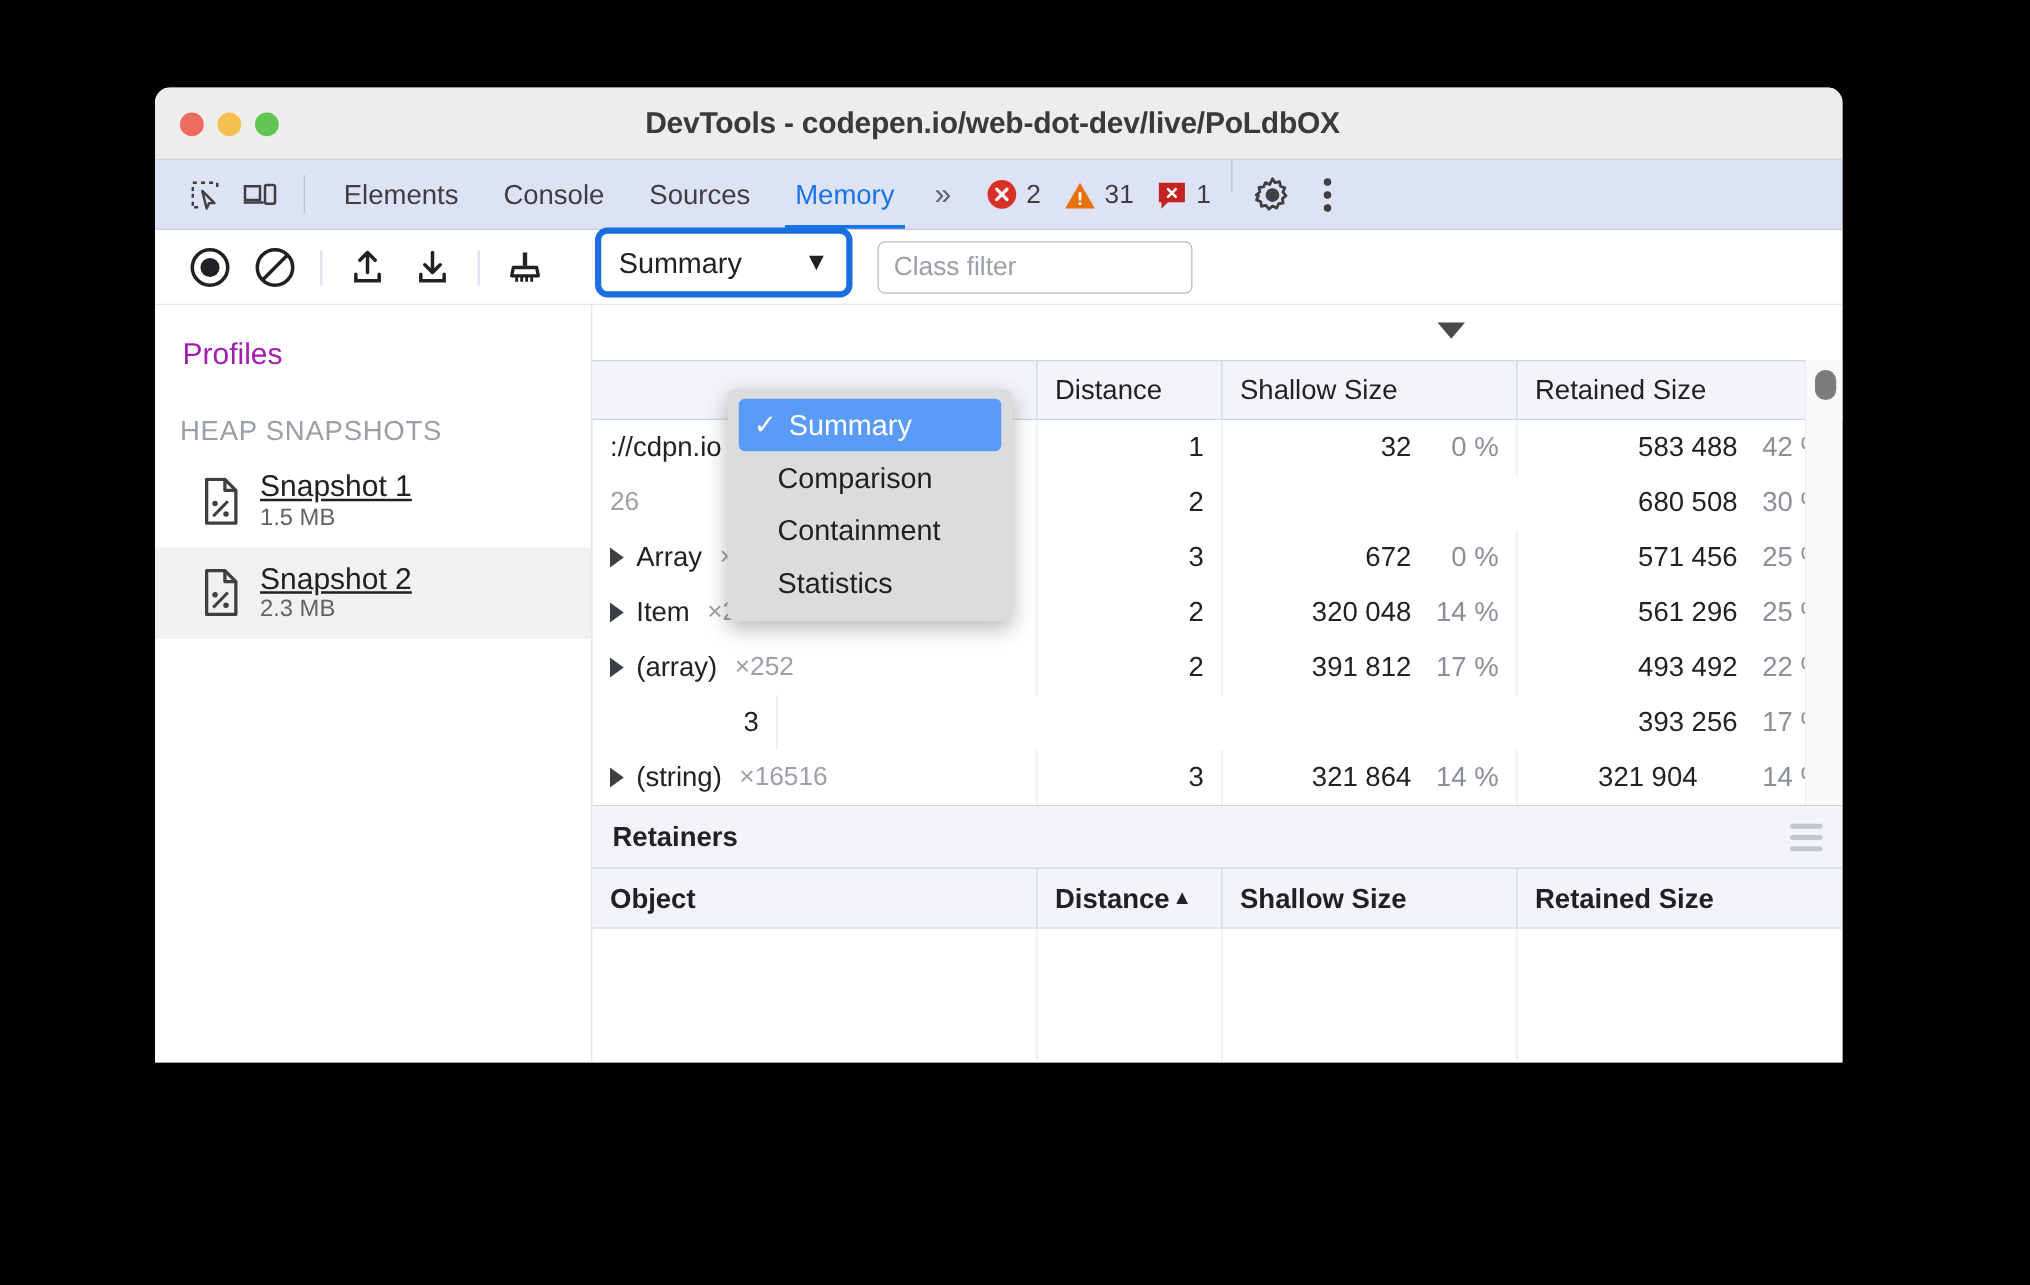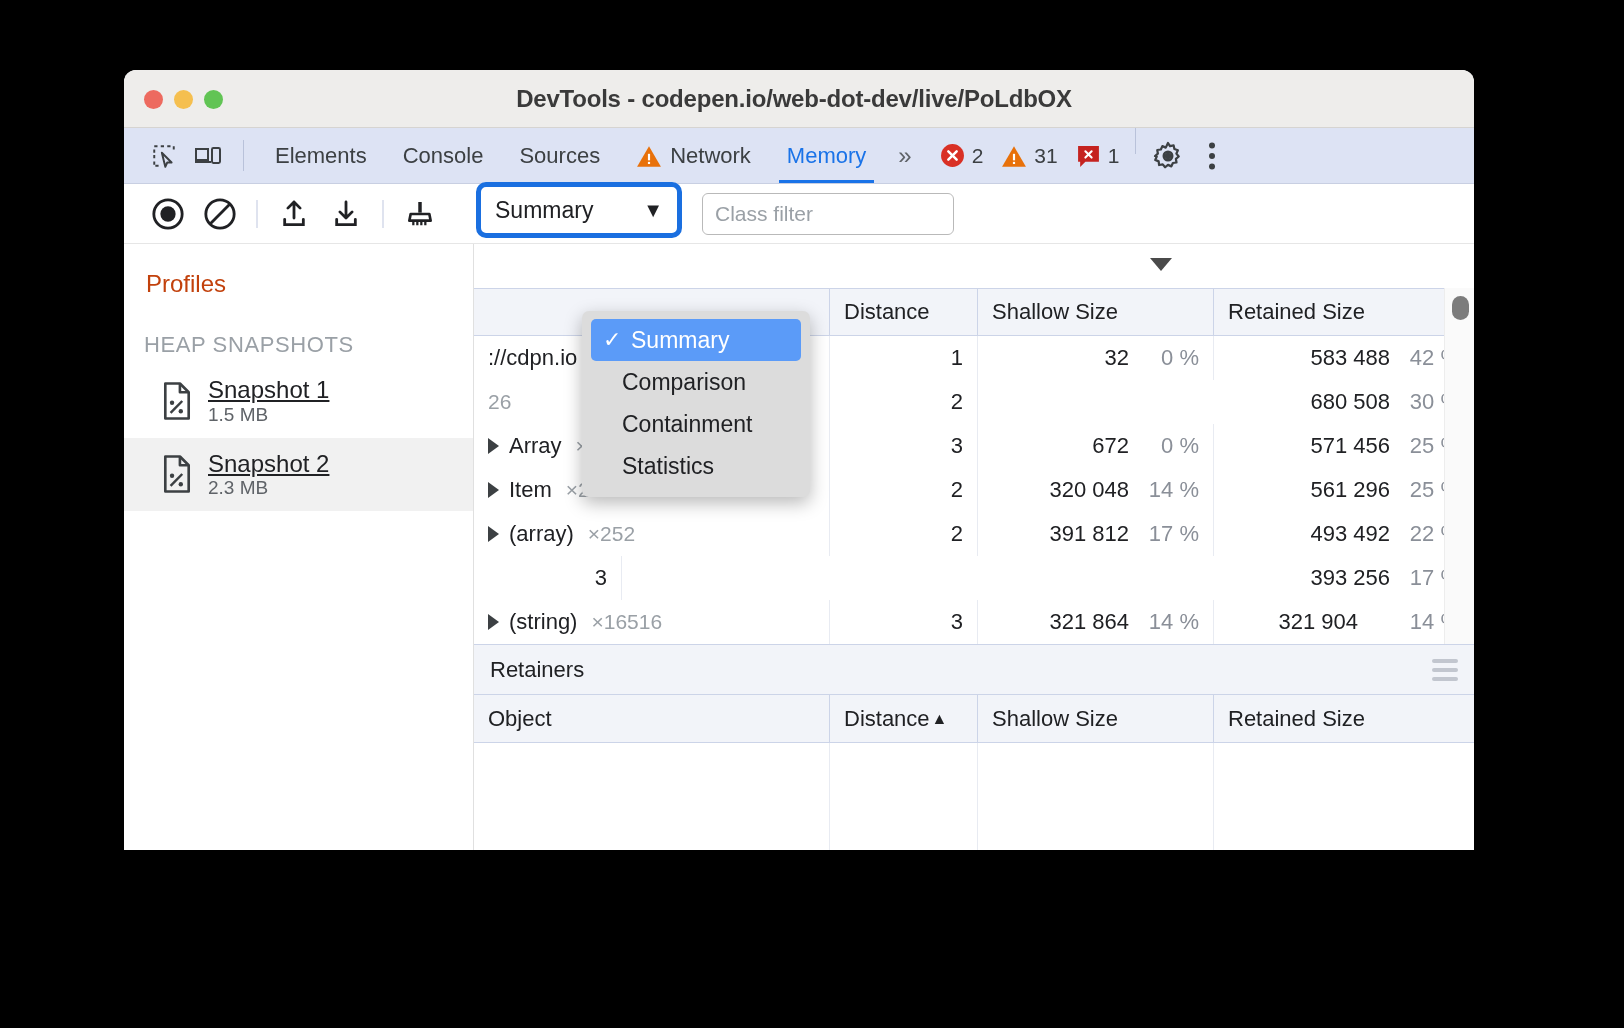--- a/index.html
+++ b/index.html
@@ -134,21 +134,21 @@
 
   
   #body-split { display: flex; height: calc(780px - 58px - 56px - 60px); }
 
   
   #sidebar {
     width: 350px; background: #ffffff;
     border-right: 1px solid #e0e0e0;
     padding-top: 14px;
   }
-  #profiles-title { font-size: 24px; color: #c2410c; padding: 12px 0 0 22px; }
+  #profiles-title { font-size: 24px; color: #a21caf; padding: 12px 0 0 22px; }
   #heap-header {
     font-size: 22px; color: #9aa0a6; letter-spacing: 0.6px;
     padding: 34px 0 6px 20px;
   }
   .snap-row {
     display: flex; align-items: center; gap: 14px;
     padding: 12px 0 12px 36px; cursor: pointer;
   }
   .snap-row.selected { background: #f1f1f1; }
   .snap-text .name { font-size: 24px; color: #202124; line-height: 1.15; text-decoration: underline; }
@@ -213,21 +213,21 @@
   }
   #grid-thumb {
     position: absolute; left: 7px; top: 8px;
     width: 17px; height: 24px; border-radius: 9px; background: #7c7c7c;
     cursor: pointer;
   }
 
   
   #retainers {
     border-top: 1px solid #ccd4e8;
-    display: flex; flex-direction: column; flex: 1;
+    display: flex; flex-direction: column; flex: 1; font-weight: bold;
   }
   #retainers-bar {
     height: 50px; background: #f2f4f9;
     display: flex; align-items: center;
     padding: 0 16px; position: relative;
     border-bottom: 1px solid #ccd4e8;
   }
   #retainers-title { font-size: 22px; color: #202124; }
   #retainers-menu-icon { margin-left: auto; cursor: pointer; display: flex; flex-direction: column; gap: 5px; }
   #retainers-menu-icon i { display: block; width: 26px; height: 4px; background: #c2c6cf; border-radius: 2px; }
@@ -265,30 +265,20 @@
     <div class="tb-sep"></div>
 
     <div class="tab">
       <span>Elements</span>
     </div>
     <div class="tab">
       <span>Console</span>
     </div>
     <div class="tab">
       <span>Sources</span>
-    </div>
-    <div class="tab">
-      <span style="display:flex;align-items:center;">
-        <svg width="26" height="24" viewBox="0 0 24 22">
-          <path d="M12 2L23 21H1L12 2z" fill="#e8710a"></path>
-          <rect x="11" y="9" width="2" height="6" fill="#fff"></rect>
-          <rect x="11" y="16.4" width="2" height="2" fill="#fff"></rect>
-        </svg>
-      </span>
-      <span>Network</span>
     </div>
     <div class="tab active">
       <span>Memory</span>
     </div>
 
     <div class="tab-more">»</div>
 
     <div class="badges">
       <div class="badge">
         <span style="display:flex;">

